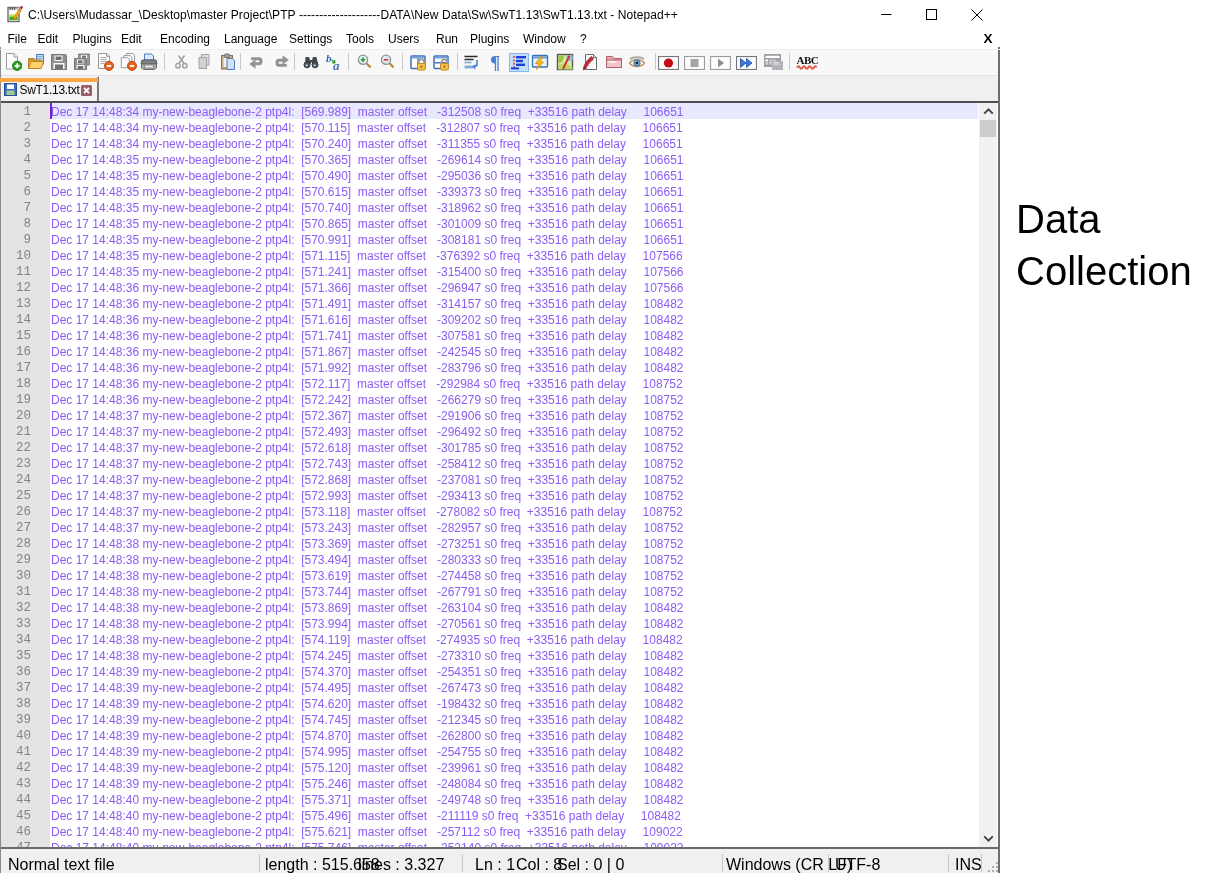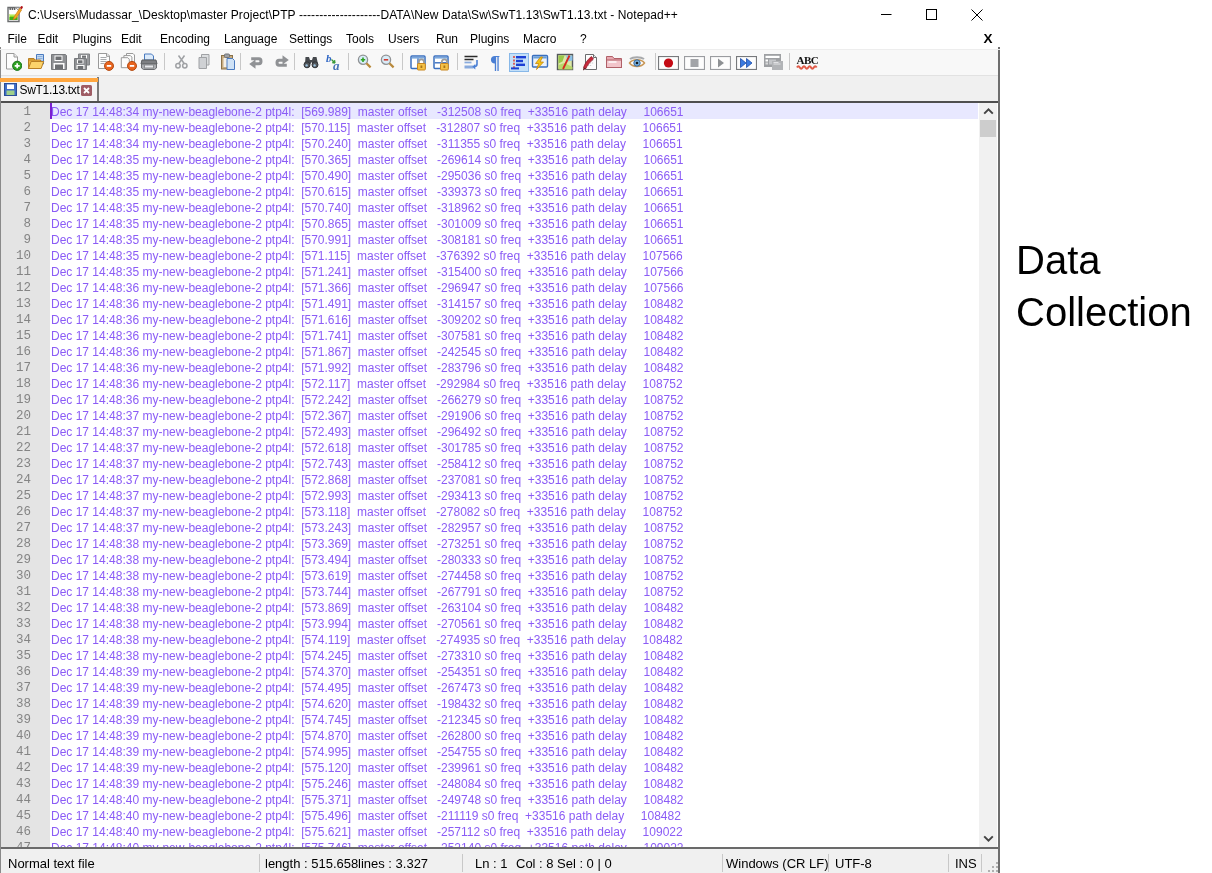--- a/index.html
+++ b/index.html
@@ -27,24 +27,24 @@
 #gutter{position:absolute;left:1px;top:0;width:49px;height:746px;background:#e4e4e4;}
 #nums{position:absolute;left:0;top:1px;width:30px;text-align:right;font-family:"Liberation Mono",monospace;font-size:12.5px;line-height:16px;color:#848484;white-space:pre;}
 #hl1{position:absolute;left:50px;top:0;width:928px;height:16px;background:#e8e8ff;}
 #caret{position:absolute;left:50px;top:0px;width:1.5px;height:16px;background:#7a1fd0;}
 #text{position:absolute;left:51px;top:1px;font-family:Liberation Sans, sans-serif;font-size:12px;line-height:16px;color:#8b5cf6;white-space:pre;}
 
 #sbar{position:absolute;left:979px;top:0;width:18px;height:746px;background:#f1f1f1;}
 #sthumb{position:absolute;left:980px;top:17px;width:16px;height:17px;background:#cdcdcd;}
 
 #status{position:absolute;left:0;top:847px;width:1000px;height:26px;background:#f0f0f0;border-top:2px solid #6a6a6a;box-sizing:border-box;}
-.st{position:absolute;top:7px;font-size:13px;color:#000;white-space:pre;}
+.st{position:absolute;top:7px;font-size:16px;color:#000;white-space:pre;}
 .ssep{position:absolute;top:5px;width:1px;height:18px;background:#c8c8c8;}
 
-#datacoll{position:absolute;left:1016px;top:193px;font-size:40px;line-height:52px;color:#000;margin-top:41px;}
+#datacoll{position:absolute;left:1016px;top:193px;font-size:40px;line-height:52px;color:#000;}
 #winborder{position:absolute;left:0;top:47px;width:997px;height:826px;border-right:2px solid #6e6e6e;border-left:1px solid #8a8a8a;pointer-events:none;}
 #menuline{position:absolute;left:0;top:49px;width:1000px;height:1px;background:#ededed;}
 </style>
 </head>
 <body>
 <div id="win">
   <div id="titlebar">
     <svg class="abs" style="left:6px;top:5px" width="17" height="18" viewBox="0 0 17 18">
       <path d="M2 2.5 h11 v14 h-11 z" fill="#fff" stroke="#6a6c6e" stroke-width="1.4"></path>
       <path d="M3.5 9 h8 v6 h-8 z" fill="#8edc1f"></path>
@@ -70,21 +70,21 @@
     <span class="mi" style="left:37.5px">Edit</span>
     <span class="mi" style="left:72.5px">Plugins</span>
     <span class="mi" style="left:121px">Edit</span>
     <span class="mi" style="left:160px">Encoding</span>
     <span class="mi" style="left:224px">Language</span>
     <span class="mi" style="left:289px">Settings</span>
     <span class="mi" style="left:346px">Tools</span>
     <span class="mi" style="left:388px">Users</span>
     <span class="mi" style="left:436px">Run</span>
     <span class="mi" style="left:470px">Plugins</span>
-    <span class="mi" style="left:523px">Macro</span>
+    <span class="mi" style="left:523px">Window</span>
     <span class="mi" style="left:580px">?</span>
     <span class="mi" style="left:983.5px;top:2.5px;font-weight:bold;font-size:13.5px">X</span>
   </div>
   <div id="toolbar">
 
     <svg class="ti" style="left:4px" viewBox="0 0 18 18">
       <path d="M2.5 0.5 h7.5 l3.5 3.5 v12 h-11 z" fill="#fdfdfd" stroke="#9a9a9a"></path>
       <path d="M10 0.5 v3.5 h3.5" fill="#ececec" stroke="#9a9a9a"></path>
       <circle cx="13.2" cy="12.8" r="4.6" fill="#2ea121" stroke="#19741a"></circle>
       <path d="M13.2 10.3 v5 M10.7 12.8 h5" stroke="#fff" stroke-width="1.7"></path>

